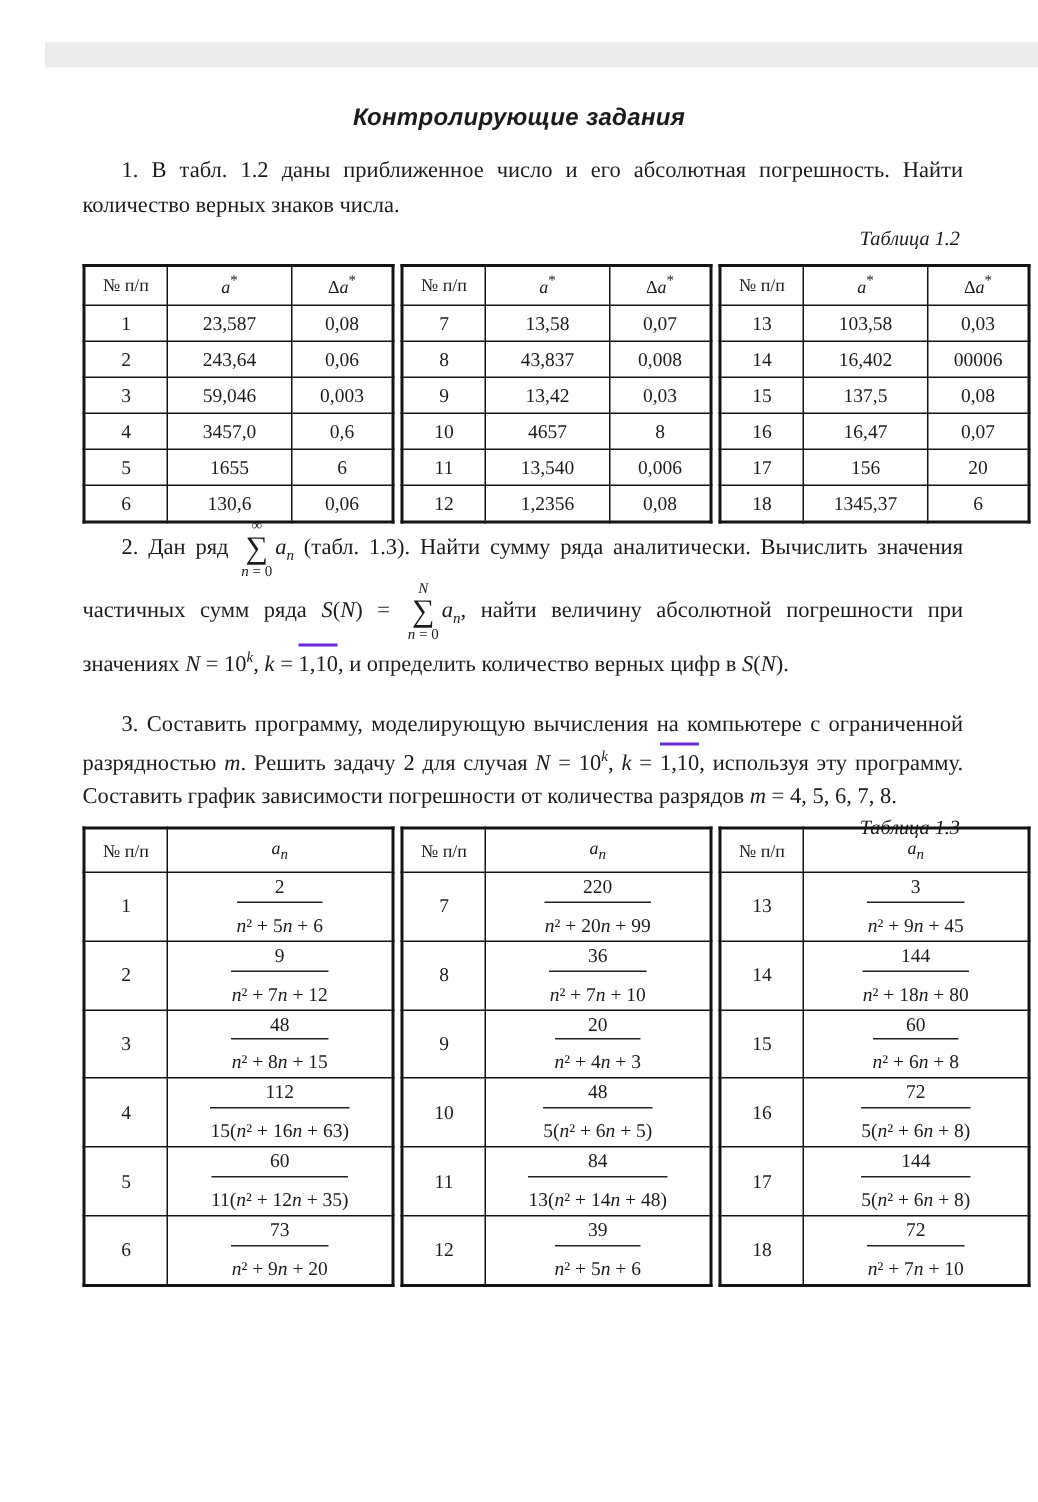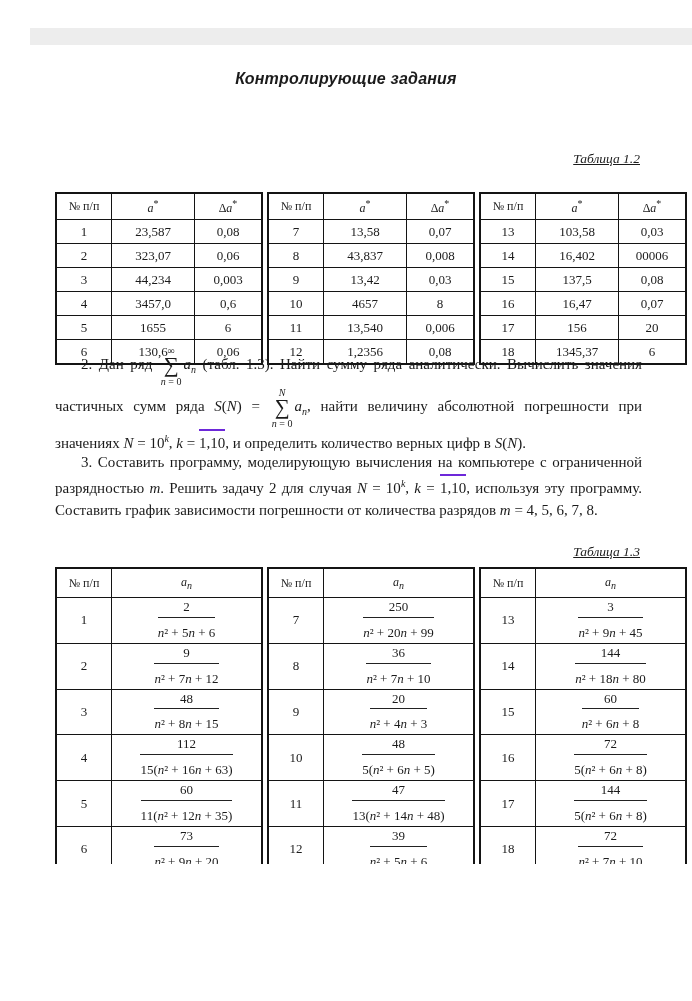--- a/index.html
+++ b/index.html
@@ -9,25 +9,25 @@
   .band-top{left:30px;right:0;top:28px;height:17px;}
   .band-bottom{left:30px;right:0;top:957px;height:44px;}
   .title{position:absolute;top:70px;left:0;width:100%;text-align:center;
          font-family:"Liberation Sans","DejaVu Sans",sans-serif;
          font-weight:bold;font-style:italic;font-size:16px;letter-spacing:.2px;}
   .para{position:absolute;left:55px;right:50px;text-align:justify;
         font-size:15px;line-height:1.5;margin:0;}
   .para .indent{display:inline-block;width:26px;}
   #para1{top:103px;}
   #para2{top:345px;line-height:1.45;}
-  #para3{top:451px;}
-  .caption{position:absolute;right:52px;font-style:italic;font-size:13.5px;text-decoration:underline;}
+  #para3{top:472px;}
+  .caption{position:absolute;right:52px;font-style:italic;font-size:13.5px;}
   #cap12{top:151px;}
   #cap13{top:544px;}
-  .tablewrap{position:absolute;left:55px;display:flex;gap:4px;margin-top:16px;}
+  .tablewrap{position:absolute;left:55px;display:flex;gap:4px;}
   #t12wrap{top:176px;}
   #t13wrap{top:551px;}
   table.tgroup{border-collapse:collapse;border:2px solid #141414;}
   table.tgroup td{border:1px solid #141414;text-align:center;vertical-align:middle;
                   font-size:13px;padding:1px 3px;}
   .t12 td.c-no{width:48px;}
   .t12 td.c-a{width:76px;}
   .t12 td.c-da{width:60px;}
   .t12 tr.hdr td{height:23px;font-size:12px;}
   .t12 tr.data td{height:21px;}
@@ -52,44 +52,45 @@
 </head>
 <body>
 
 <div class="page">
 
   <div class="scanband band-top"></div>
   <div class="scanband band-bottom"></div>
 
   <div class="title">Контролирующие задания</div>
 
+  <p class="para" id="para1"><span class="indent"></span><span>1. В табл. 1.2 даны приближенное число и его абсолютная погрешность. Найти количество верных знаков числа.</span></p>
 
   <div class="caption" id="cap12">Таблица 1.2</div>
 
   <div class="tablewrap" id="t12wrap">
     <table class="tgroup t12">
       <tbody>
           <tr class="hdr">
         <td class="c-no">№ п/п</td>
         <td class="c-a"><i>a</i><sup>*</sup></td>
         <td class="c-da"><span>Δ</span><i>a</i><sup>*</sup></td>
       </tr>
       <tr class="data">
             <td class="c-no">1</td>
             <td class="c-a">23,587</td>
             <td class="c-da">0,08</td>
           </tr>
       <tr class="data">
             <td class="c-no">2</td>
-            <td class="c-a">323,07</td>
+            <td class="c-a">243,64</td>
             <td class="c-da">0,06</td>
           </tr>
       <tr class="data">
             <td class="c-no">3</td>
-            <td class="c-a">44,234</td>
+            <td class="c-a">59,046</td>
             <td class="c-da">0,003</td>
           </tr>
       <tr class="data">
             <td class="c-no">4</td>
             <td class="c-a">3457,0</td>
             <td class="c-da">0,6</td>
           </tr>
       <tr class="data">
             <td class="c-no">5</td>
             <td class="c-a">1655</td>
@@ -230,37 +231,37 @@
     </tbody>
       </table>
     <table class="tgroup t13">
       <tbody>
           <tr class="hdr">
         <td class="c-no">№ п/п</td>
         <td class="c-an"><i>a</i><sub><i>n</i></sub></td>
       </tr>
       <tr class="data">
             <td class="c-no">7</td>
-            <td class="c-an"><span class="frac"><span class="num">250</span><span class="den math"><i>n</i>² + 20<i>n</i> + 99</span></span></td>
+            <td class="c-an"><span class="frac"><span class="num">220</span><span class="den math"><i>n</i>² + 20<i>n</i> + 99</span></span></td>
           </tr>
       <tr class="data">
             <td class="c-no">8</td>
             <td class="c-an"><span class="frac"><span class="num">36</span><span class="den math"><i>n</i>² + 7<i>n</i> + 10</span></span></td>
           </tr>
       <tr class="data">
             <td class="c-no">9</td>
             <td class="c-an"><span class="frac"><span class="num">20</span><span class="den math"><i>n</i>² + 4<i>n</i> + 3</span></span></td>
           </tr>
       <tr class="data">
             <td class="c-no">10</td>
             <td class="c-an"><span class="frac"><span class="num">48</span><span class="den math">5(<i>n</i>² + 6<i>n</i> + 5)</span></span></td>
           </tr>
       <tr class="data">
             <td class="c-no">11</td>
-            <td class="c-an"><span class="frac"><span class="num">47</span><span class="den math">13(<i>n</i>² + 14<i>n</i> + 48)</span></span></td>
+            <td class="c-an"><span class="frac"><span class="num">84</span><span class="den math">13(<i>n</i>² + 14<i>n</i> + 48)</span></span></td>
           </tr>
       <tr class="data">
             <td class="c-no">12</td>
             <td class="c-an"><span class="frac"><span class="num">39</span><span class="den math"><i>n</i>² + 5<i>n</i> + 6</span></span></td>
           </tr>
     </tbody>
       </table>
     <table class="tgroup t13">
       <tbody>
           <tr class="hdr">

